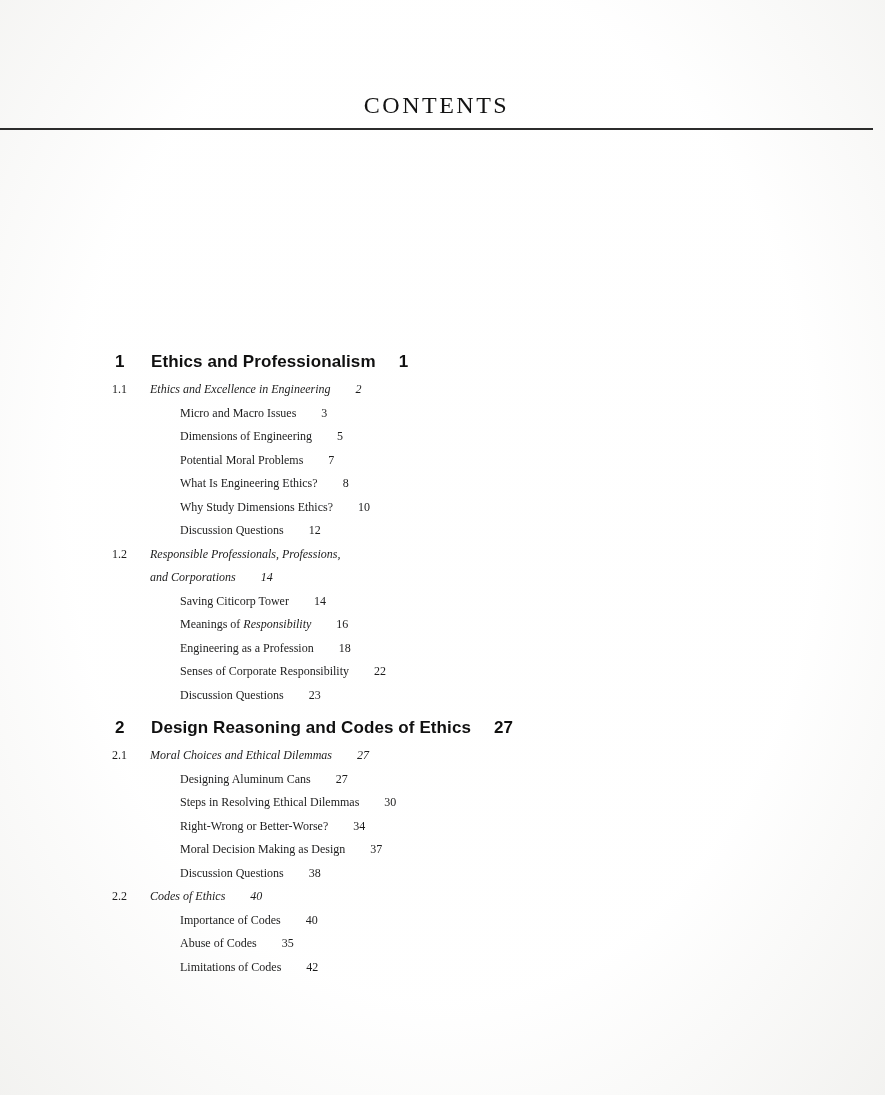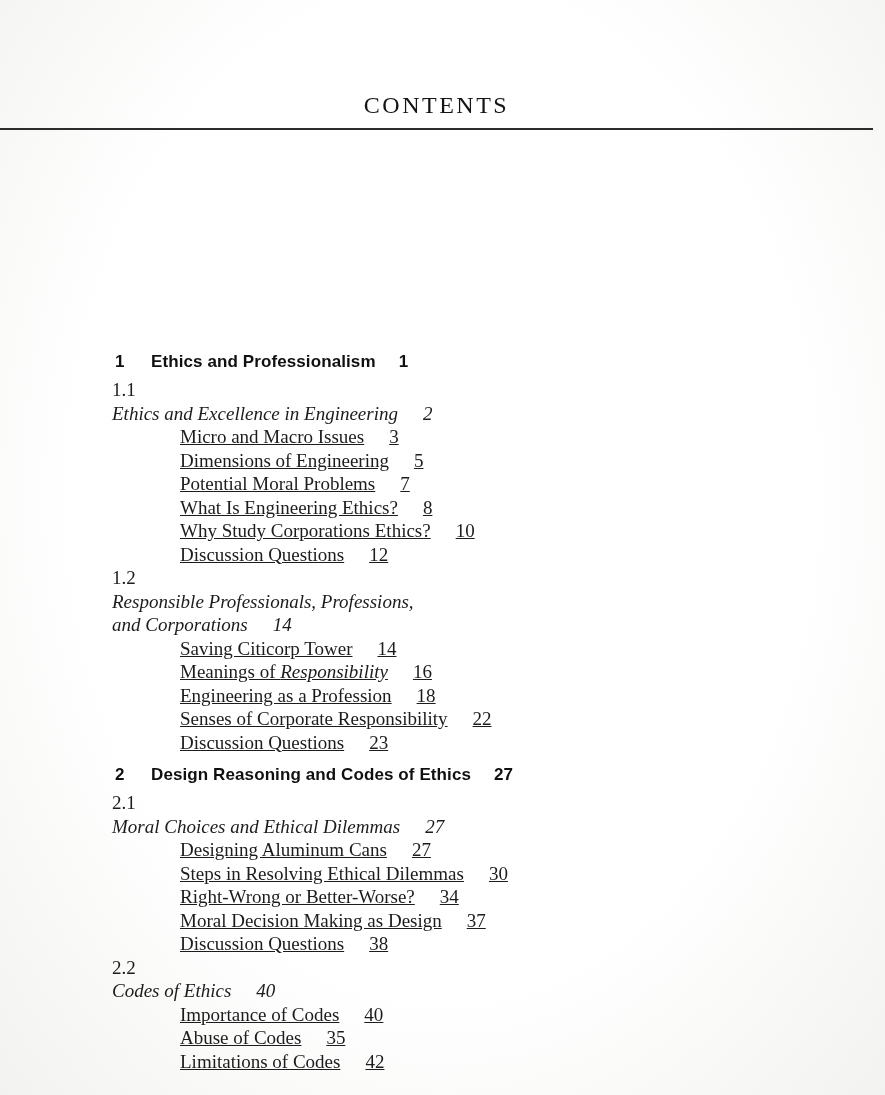--- a/index.html
+++ b/index.html
@@ -56,30 +56,28 @@
     line-height: 24px;
     color: #101010;
     margin-top: 9px;
     margin-bottom: 4px;
     padding-left: 3px;
     letter-spacing: 0.1px;
   }
   .chapter-heading .num { width: 36px; flex-shrink: 0; }
   .section-row {
     display: flex;
-    font-size: 19px;
-    flex-direction: column;
+    font-size: 12px;
   }
   .section-row .sec-num { width: 38px; flex-shrink: 0; }
   .sec-text { }
   .sec-line { display: block; font-style: italic; }
   .item {
     padding-left: 68px;
-    font-size: 19px;
-    text-decoration: underline;
+    font-size: 12px;
   }
   .pg { margin-left: 25px; }
   .chapter-heading .pg { margin-left: 23px; }
 </style>
 </head>
 <body>
 
 <div class="page">
   <header class="page-header">
     <h1 class="contents-title">CONTENTS</h1>
@@ -94,21 +92,21 @@
       <div class="section-row">
         <span class="sec-num">1.1</span>
         <div class="sec-text">
           <span class="sec-line">Ethics and Excellence in Engineering<span class="pg">2</span></span>
         </div>
       </div>
       <div class="item"><span>Micro and Macro Issues</span><span class="pg">3</span></div>
       <div class="item"><span>Dimensions of Engineering</span><span class="pg">5</span></div>
       <div class="item"><span>Potential Moral Problems</span><span class="pg">7</span></div>
       <div class="item"><span>What Is Engineering Ethics?</span><span class="pg">8</span></div>
-      <div class="item"><span>Why Study Corporations Ethics?</span><span class="pg">10</span></div>
+      <div class="item"><span>Why Study Dimensions Ethics?</span><span class="pg">10</span></div>
       <div class="item"><span>Discussion Questions</span><span class="pg">12</span></div>
       <div class="section-row">
         <span class="sec-num">1.2</span>
         <div class="sec-text">
           <span class="sec-line">Responsible Professionals, Professions,</span>
           <span class="sec-line">and Corporations<span class="pg">14</span></span>
         </div>
       </div>
       <div class="item"><span>Saving Citicorp Tower</span><span class="pg">14</span></div>
       <div class="item"><span><span>Meanings of </span><i>Responsibility</i></span><span class="pg">16</span></div>

